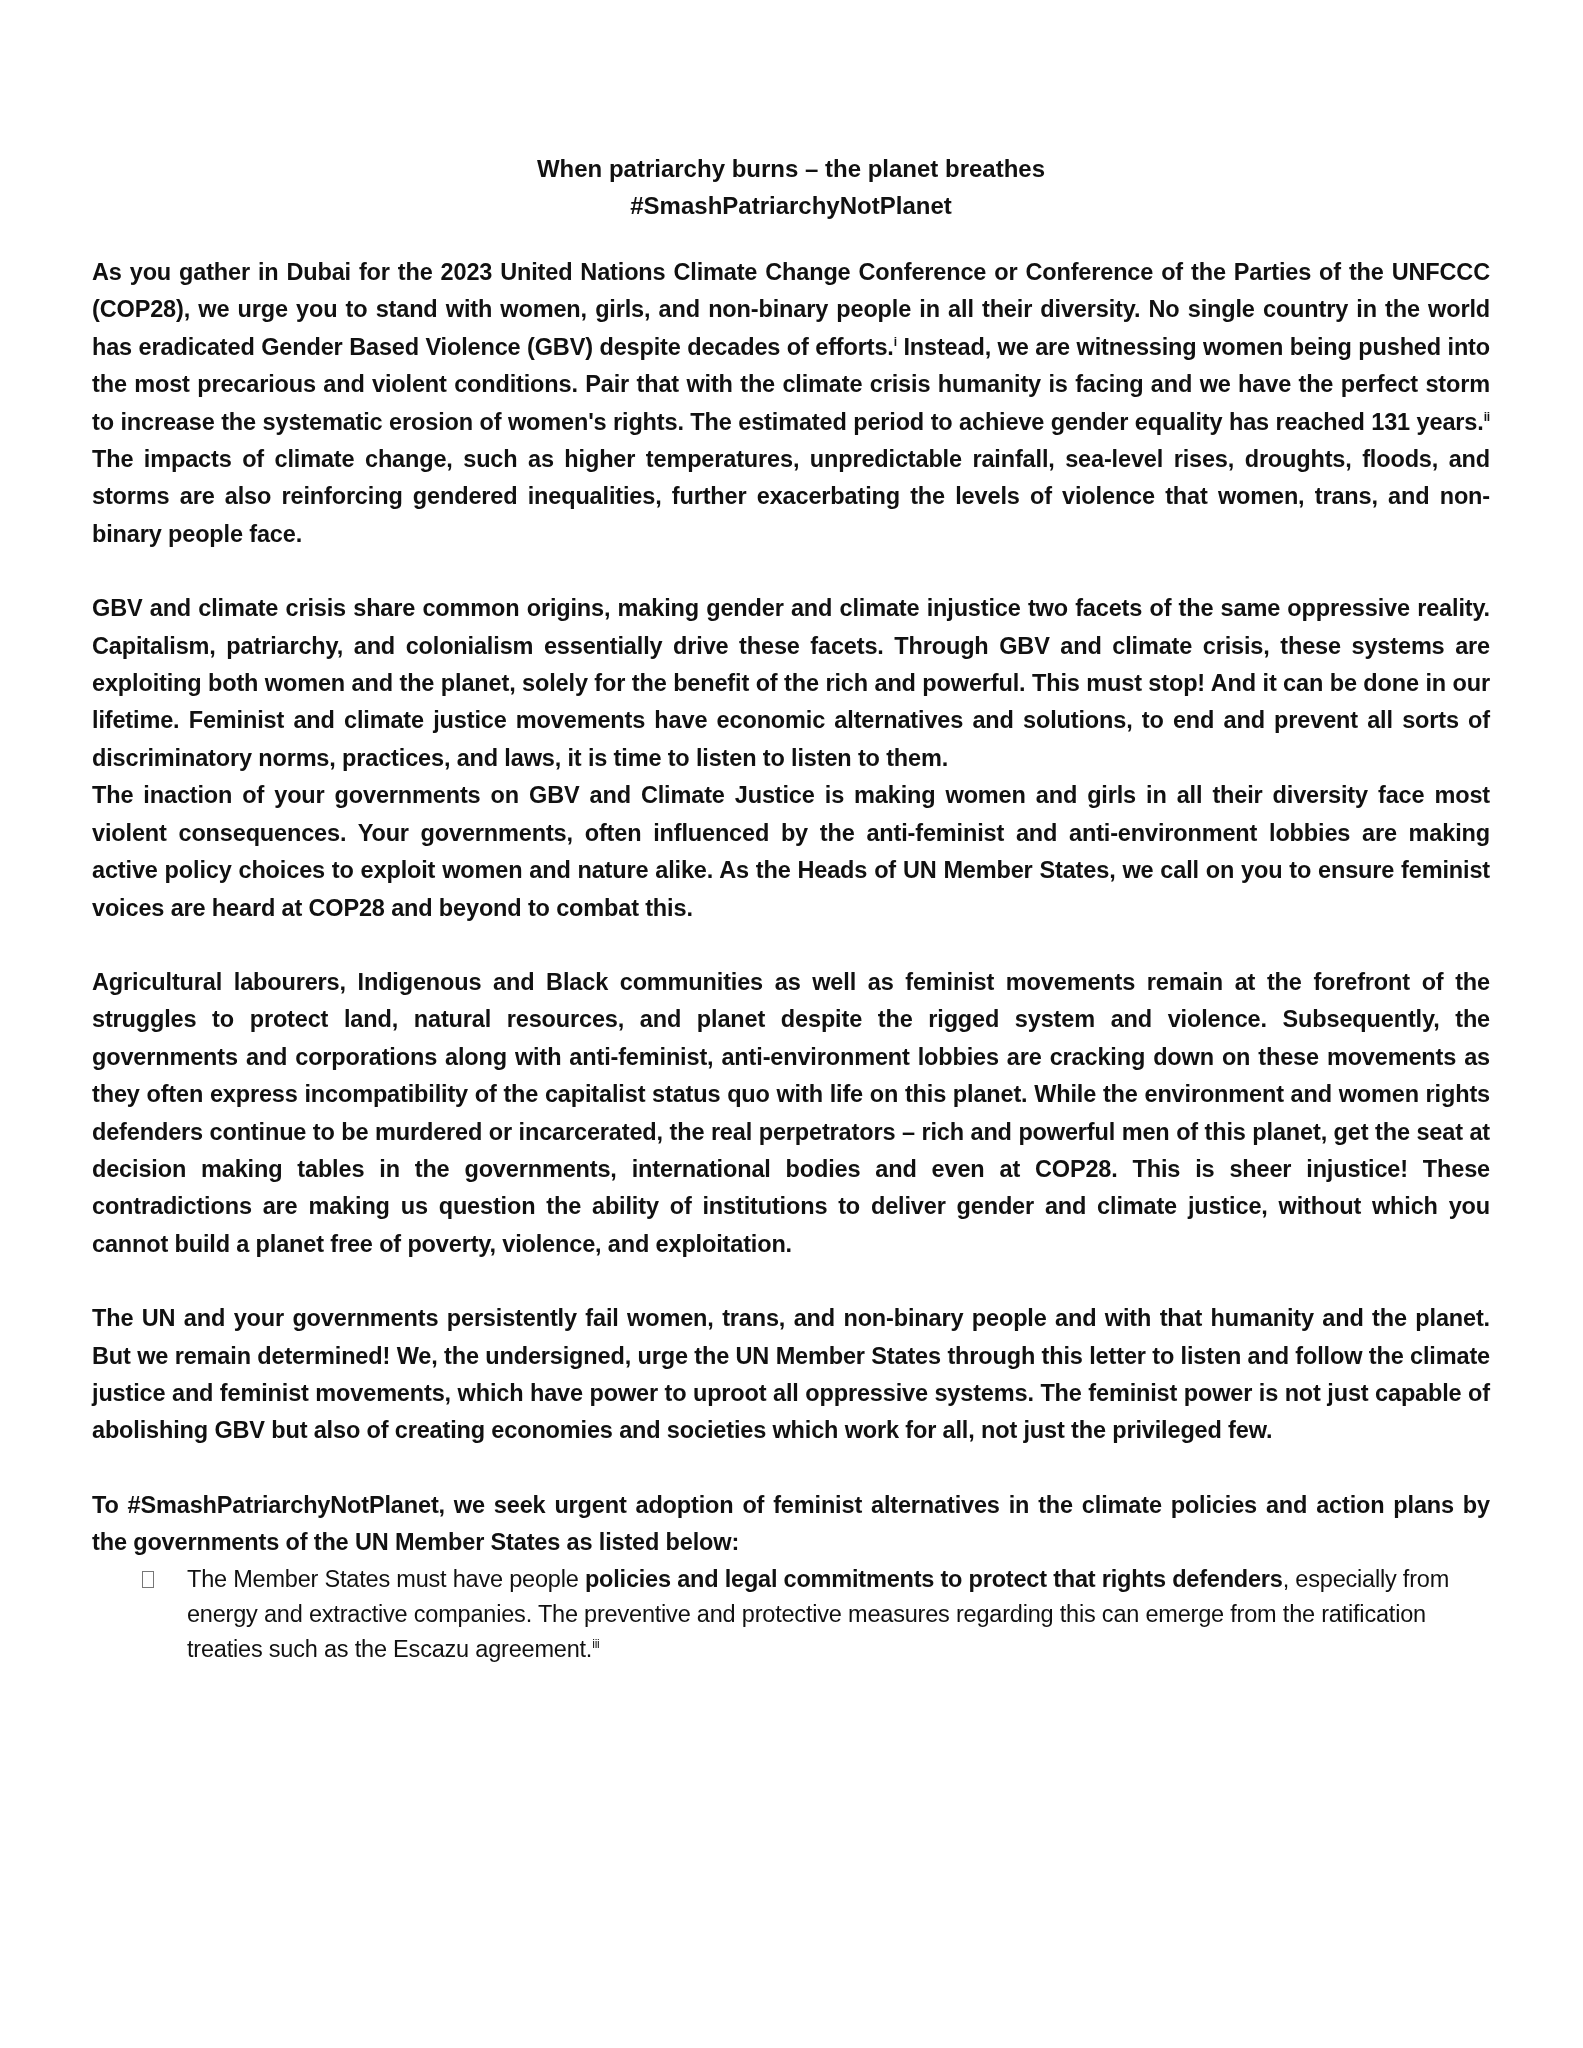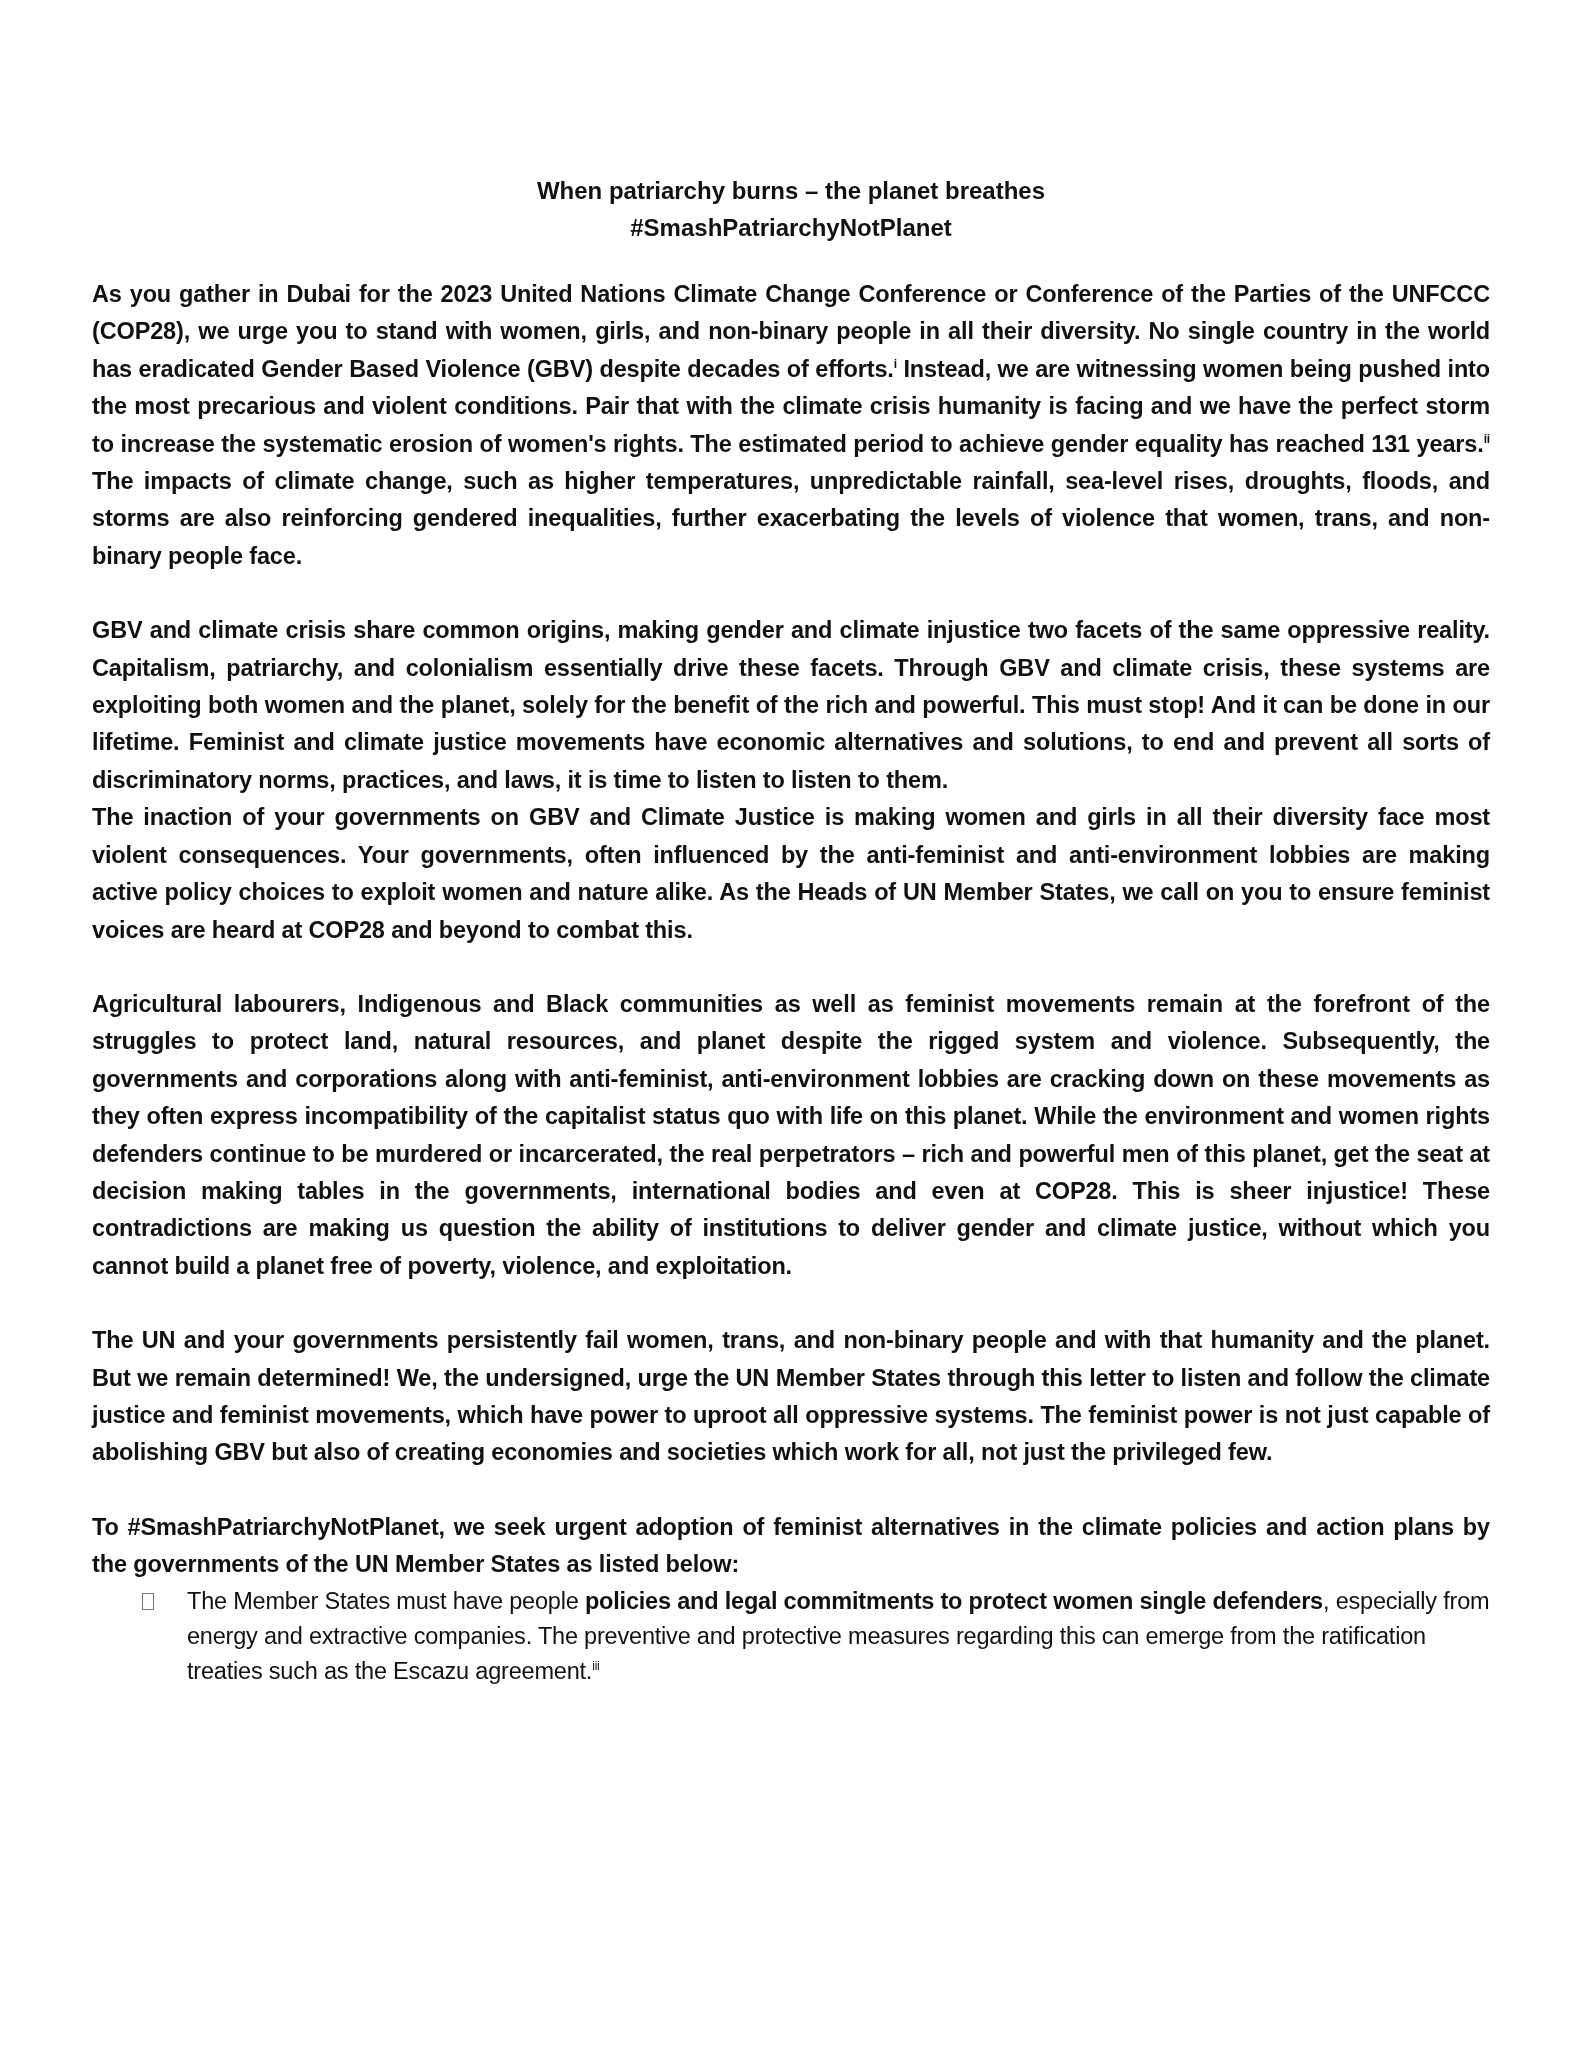--- a/index.html
+++ b/index.html
@@ -11,21 +11,21 @@
       width: 1583px;
       height: 2048px;
       position: relative;
       overflow: hidden;
       color: #111111;
       font-family: "Liberation Sans", "DejaVu Sans", sans-serif;
     }
     .page {
       position: absolute;
       left: 92px;
-      top: 172px;
+      top: 150px;
       width: 1398px;
     }
     .title-block {
       text-align: center;
       font-weight: bold;
       font-size: 24px;
       line-height: 37px;
       margin-bottom: 30px;
     }
     .title-block div { display: block; }
@@ -87,17 +87,17 @@
 
   <p class="para last-line">Agricultural labourers, Indigenous and Black communities as well as feminist movements remain at the forefront of the struggles to protect land, natural resources, and planet despite the rigged system and violence. Subsequently, the governments and corporations along with anti-feminist, anti-environment lobbies are cracking down on these movements as they often express incompatibility of the capitalist status quo with life on this planet. While the environment and women rights defenders continue to be murdered or incarcerated, the real perpetrators – rich and powerful men of this planet, get the seat at decision making tables in the governments, international bodies and even at COP28. This is sheer injustice! These contradictions are making us question the ability of institutions to deliver gender and climate justice, without which you cannot build a planet free of poverty, violence, and exploitation.</p>
 
   <p class="para last-line">The UN and your governments persistently fail women, trans, and non-binary people and with that humanity and the planet. But we remain determined! We, the undersigned, urge the UN Member States through this letter to listen and follow the climate justice and feminist movements, which have power to uproot all oppressive systems. The feminist power is not just capable of abolishing GBV but also of creating economies and societies which work for all, not just the privileged few.</p>
 
   <p class="para tight last-line">To #SmashPatriarchyNotPlanet, we seek urgent adoption of feminist alternatives in the climate policies and action plans by the governments of the UN Member States as listed below:</p>
 
   <ul class="list">
     <li class="list-item">
       <span class="bullet-box"></span>
-      <span>The Member States must have people </span><span class="bold">policies and legal commitments to protect women single defenders</span><span>, especially from energy and extractive companies. The preventive and protective measures regarding this can emerge from the ratification treaties such as the Escazu agreement.</span><sup>iii</sup>
+      <span>The Member States must have people </span><span class="bold">policies and legal commitments to protect that rights defenders</span><span>, especially from energy and extractive companies. The preventive and protective measures regarding this can emerge from the ratification treaties such as the Escazu agreement.</span><sup>iii</sup>
     </li>
   </ul>
 
 </div>
 
 </body></html>

